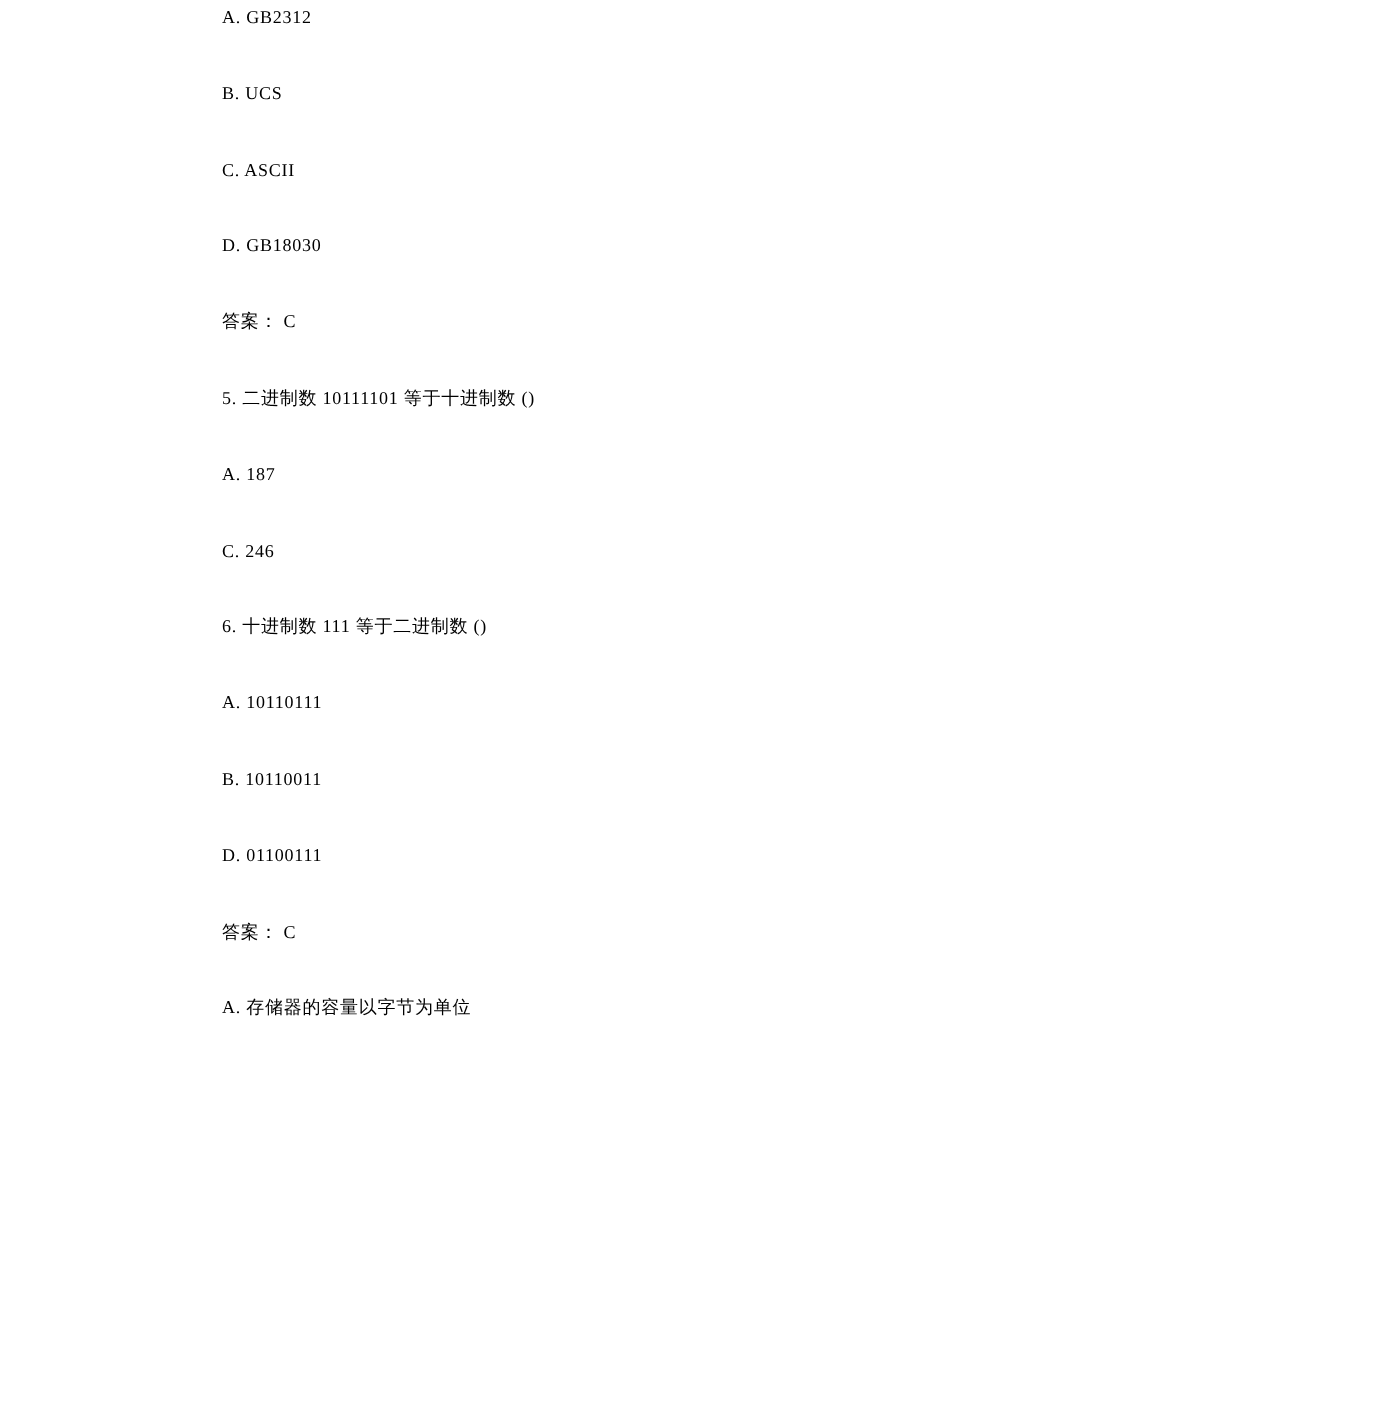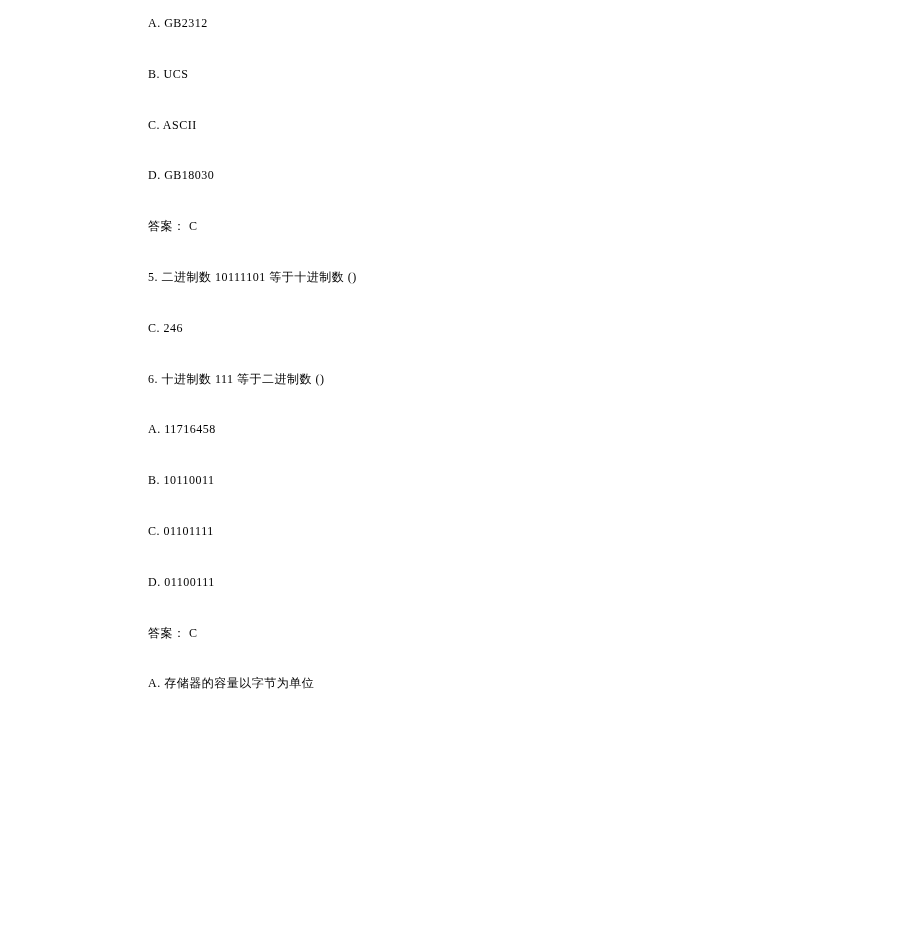--- a/index.html
+++ b/index.html
@@ -8,21 +8,21 @@
       color: #000;
       background: #fff;
       margin: 0;
       padding: 0;
       width: 920px;
       height: 948px;
       line-height: 1.4;
     }
     .content {
       padding-left: 148px;
-      padding-top: 15px;
+      padding-top: 3px;
       font-family: Liberation Serif, serif;
     }
     p {
       margin: 0;
       padding: 0;
     }
     .line {
       margin-bottom: 34px;
       letter-spacing: 0.5px;
     }
@@ -30,22 +30,22 @@
 </head>
 <body>
 
 <div class="content">
   <p class="line">A. GB2312</p>
   <p class="line">B. UCS</p>
   <p class="line">C. ASCII</p>
   <p class="line">D. GB18030</p>
   <p class="line">答案： C</p>
   <p class="line">5.  二进制数 10111101 等于十进制数 ()</p>
+  <p class="line">A. 187</p>
   <p class="line">C. 246</p>
   <p class="line">6.  十进制数 111 等于二进制数 ()</p>
-  <p class="line">A. 11716458</p>
+  <p class="line">A. 10110111</p>
   <p class="line">B. 10110011</p>
-  <p class="line">C. 01101111</p>
   <p class="line">D. 01100111</p>
   <p class="line">答案： C</p>
   <p class="line">A.  存储器的容量以字节为单位</p>
 
 </div>
 
 </body></html>

